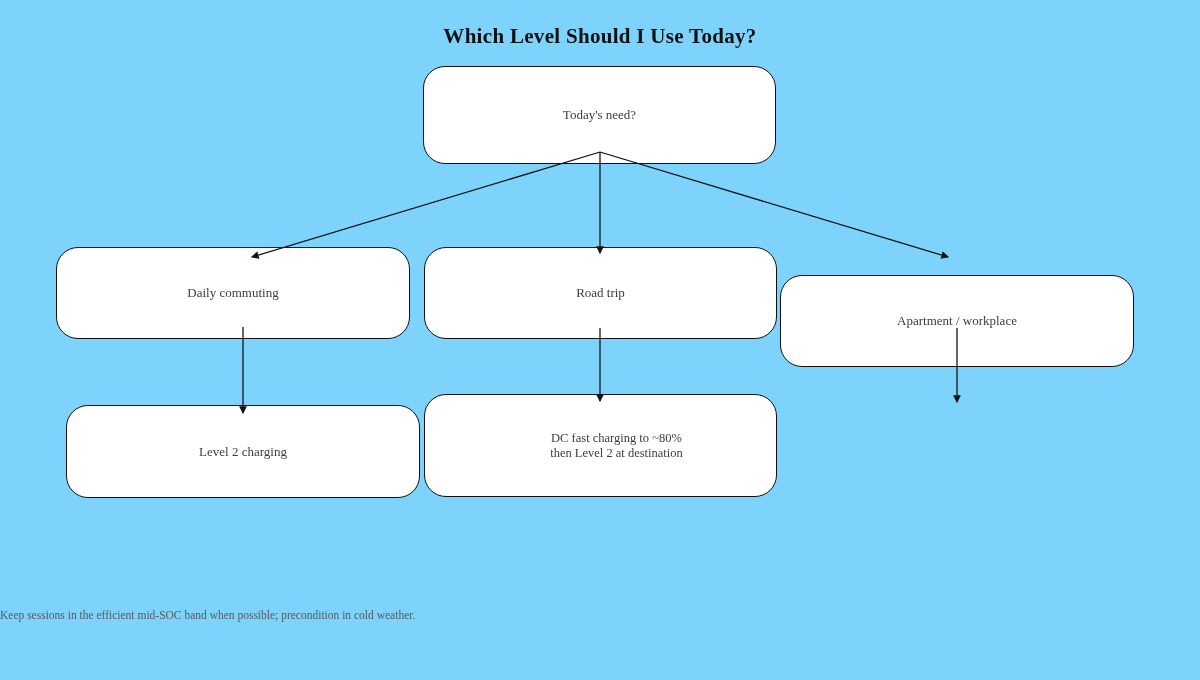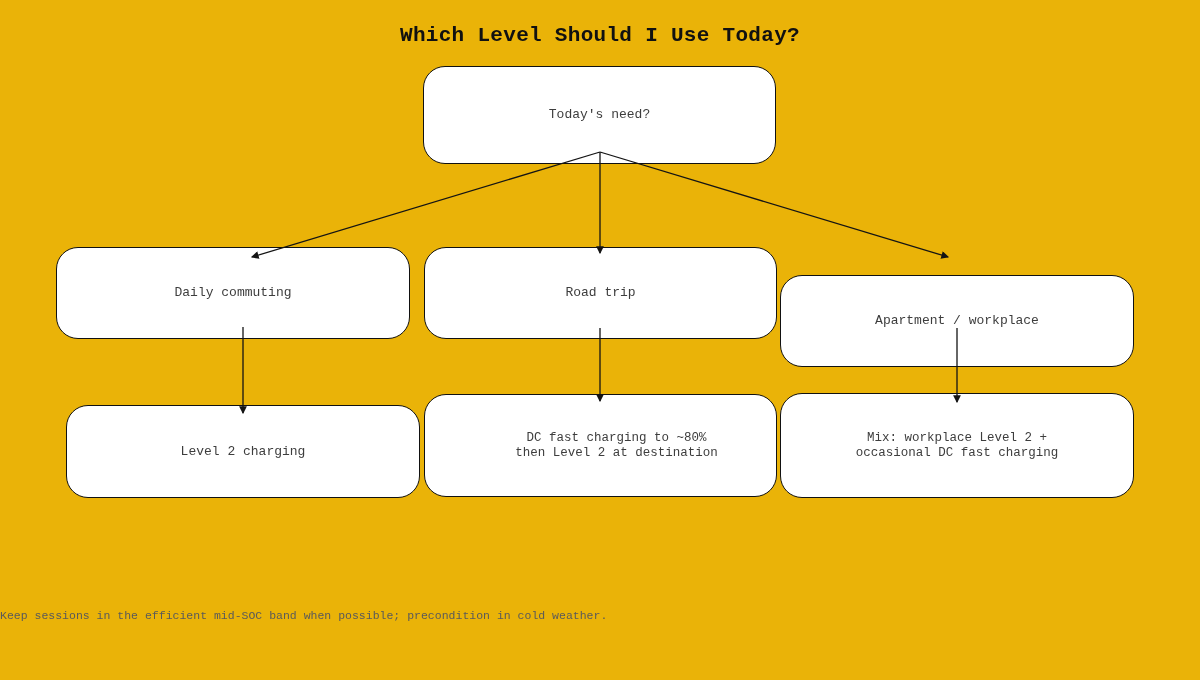--- a/index.html
+++ b/index.html
@@ -4,22 +4,22 @@
 <style>
   html, body {
     margin: 0;
     padding: 0;
     background: #ffffff;
   }
   #canvas {
     position: relative;
     width: 1200px;
     height: 680px;
-    background: #eab308;
-    font-family: Liberation Mono, monospace;
+    background: #7dd3fc;
+    font-family: Liberation Serif, serif;
     overflow: hidden;
   }
   .title {
     position: absolute;
     left: 0;
     top: 24px;
     width: 1200px;
     text-align: center;
     font-size: 21px;
     font-weight: bold;
@@ -98,24 +98,20 @@
 
   <div class="node" id="node-level2">
     <span class="label">Level 2 charging</span>
   </div>
 
   <div class="node" id="node-dcfast">
     <span class="label small">DC fast charging to ~80%
 then Level 2 at destination</span>
   </div>
 
-  <div class="node" id="node-mix">
-    <span class="label small">Mix: workplace Level 2 +
-occasional DC fast charging</span>
-  </div>
 
   <svg id="edges" width="1200" height="680" viewBox="0 0 1200 680">
     <defs>
       <marker id="arrowhead" viewBox="0 0 10 10" refX="8.5" refY="5" markerWidth="6.5" markerHeight="6" orient="auto">
         <path d="M0,0 L10,5 L0,10 z" fill="#141414"></path>
       </marker>
     </defs>
     <line x1="600" y1="152" x2="252" y2="257" marker-end="url(#arrowhead)"></line>
     <line x1="600" y1="152" x2="600" y2="253" marker-end="url(#arrowhead)"></line>
     <line x1="600" y1="152" x2="948" y2="257" marker-end="url(#arrowhead)"></line>

